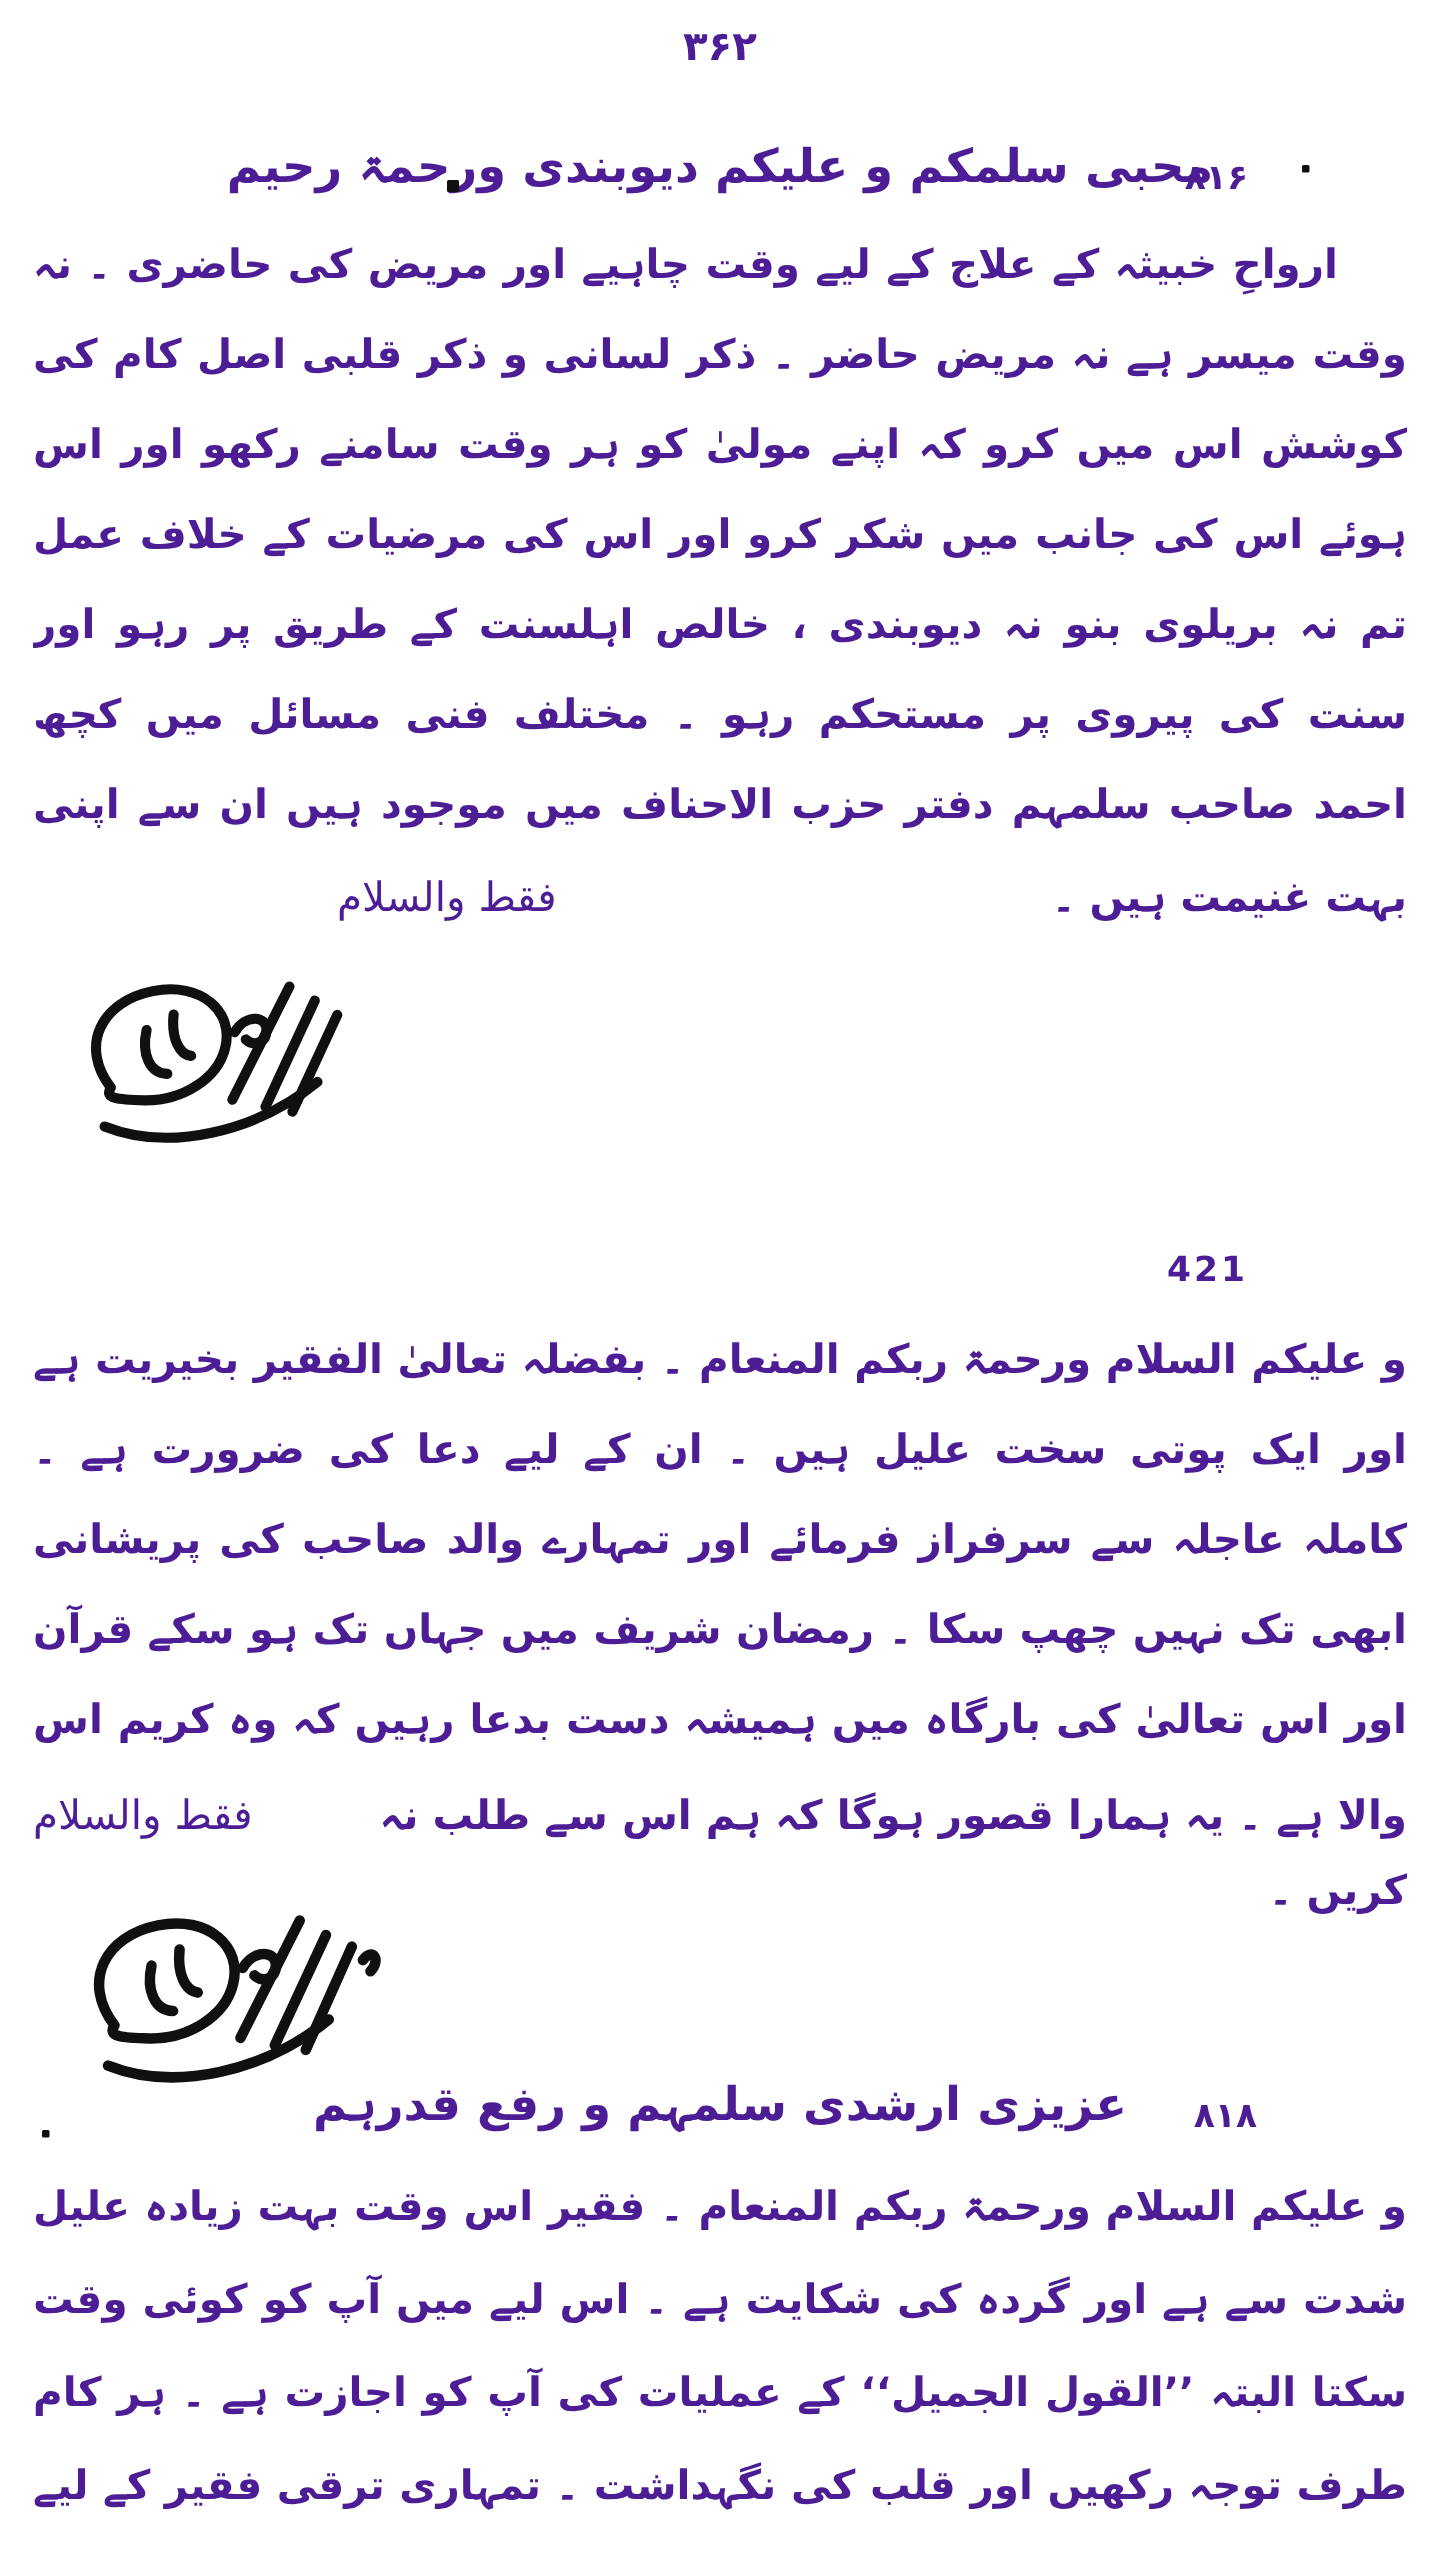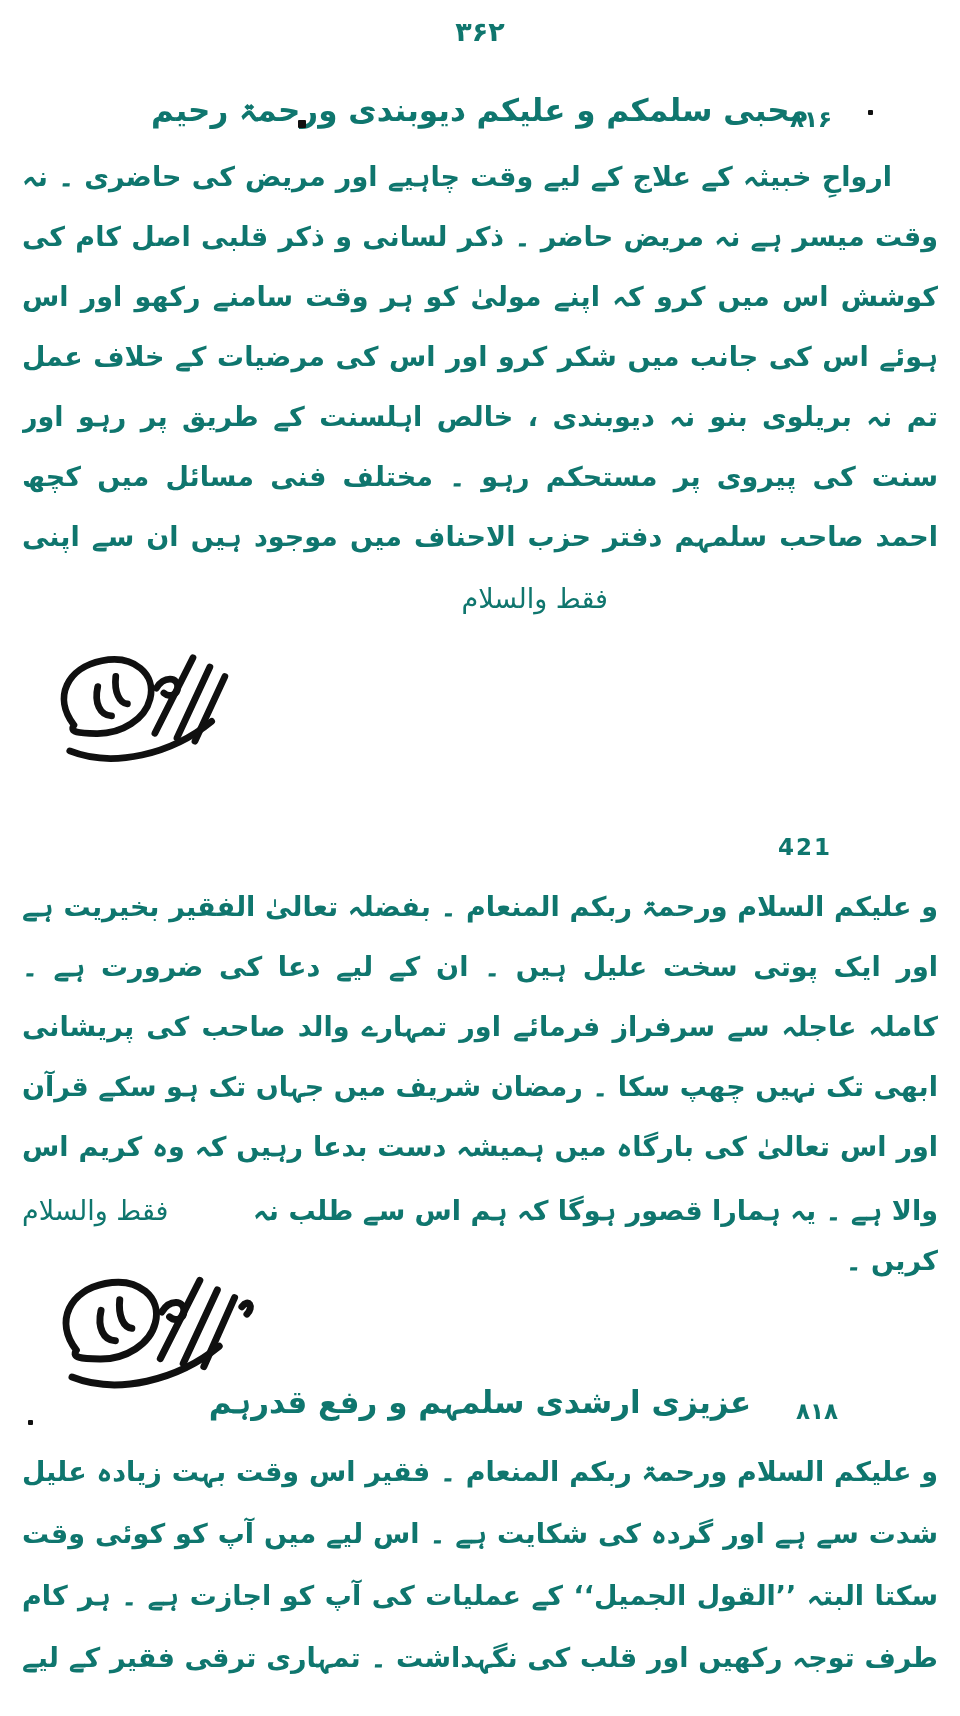--- a/index.html
+++ b/index.html
@@ -1,18 +1,18 @@
 <!DOCTYPE html>
 <html lang="ur" dir="rtl"><head>
 <meta charset="utf-8">
 <style>
   html,body{margin:0;padding:0;background:#e8e8e8;}
   .page{
     position:relative;width:960px;height:1716px;background:#ffffff;
-    font-family:"DejaVu Sans",sans-serif;color:#0f766e;direction:rtl;
+    font-family:"DejaVu Sans",sans-serif;color:#4c1d95;direction:rtl;
     overflow:hidden;margin:0 auto;
   }
   .folio{
     position:absolute;top:16px;left:0;width:100%;text-align:center;
     font-size:27px;font-weight:bold;letter-spacing:10px;
   }
   .letter-header{position:absolute;left:0;width:100%;height:66px;}
   .letter-number{
     position:absolute;top:22px;right:128px;font-size:23px;font-weight:bold;
     letter-spacing:2px;
@@ -54,20 +54,21 @@
   </div>
   <div class="letter-body" style="top:148px;">
     <div class="line indent">ارواحِ خبیثہ کے علاج کے لیے وقت چاہیے اور مریض کی حاضری ۔ نہ مجھے</div>
     <div class="line">وقت میسر ہے نہ مریض حاضر ۔ ذکر لسانی و ذکر قلبی اصل کام کی مدد کے لیے ہیں ۔ زیادہ</div>
     <div class="line">کوشش اس میں کرو کہ اپنے مولیٰ کو ہر وقت سامنے رکھو اور اس کی نعمتوں پر نظر رکھتے</div>
     <div class="line">ہوئے اس کی جانب میں شکر کرو اور اس کی مرضیات کے خلاف عمل نہ کرو کہ یہی صبر ہے</div>
     <div class="line">تم نہ بریلوی بنو نہ دیوبندی ، خالص اہلسنت کے طریق پر رہو اور جہاں تک ہو سکے</div>
     <div class="line">سنت کی پیروی پر مستحکم رہو ۔ مختلف فنی مسائل میں کچھ دریافت کرنا ہو تو مولانا سید</div>
     <div class="line">احمد صاحب سلمہم دفتر حزب الاحناف میں موجود ہیں ان سے اپنی تشفی کر لیا کرو ۔ وہاں وہ</div>
     <div class="last-line" style="margin-top:6px;">
+      <span>بہت غنیمت ہیں ۔</span>
       <span class="closing gap-lg">فقط والسلام</span>
     </div>
   </div>
   <div class="signature" style="top:640px;" aria-label="دستخط محمد مظہر اللہ">
     <svg width="215" height="135" viewBox="0 0 220 140">
       <path class="sig-stroke" d="M36,78 C18,46 38,18 74,16 C108,14 128,38 118,62 C110,82 84,94 58,90 C40,87 30,85 36,78"></path>
       <path class="sig-stroke" d="M66,42 C60,58 64,72 76,74"></path>
       <path class="sig-stroke" d="M86,34 C82,50 86,62 94,64"></path>
       <path class="sig-stroke" d="M126,52 C136,40 150,44 148,54 C147,62 138,64 133,58"></path>
       <path class="sig-stroke" d="M168,26 L118,98"></path>

